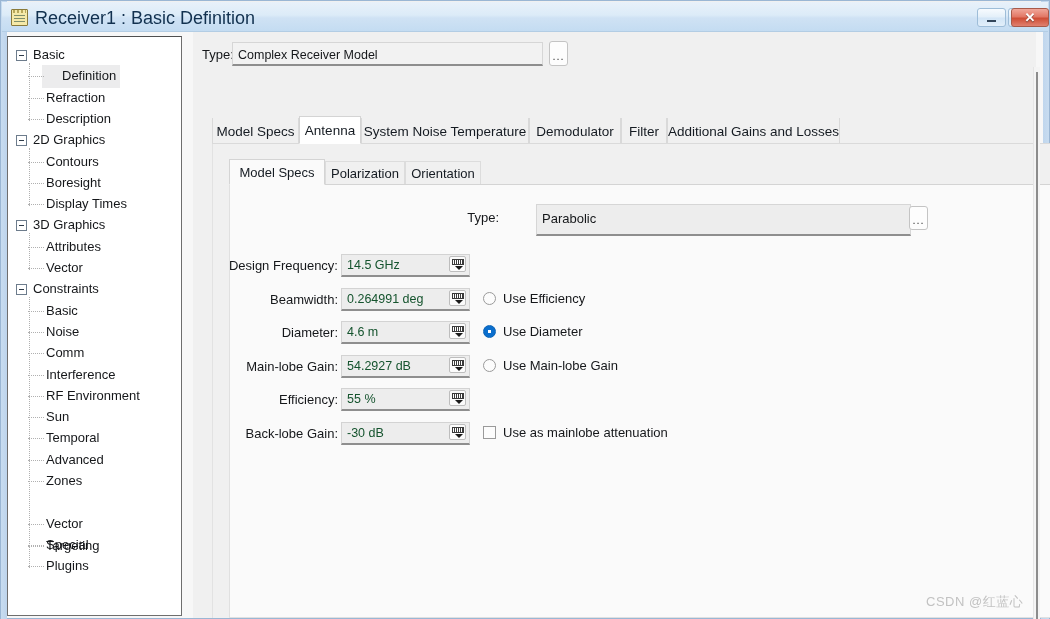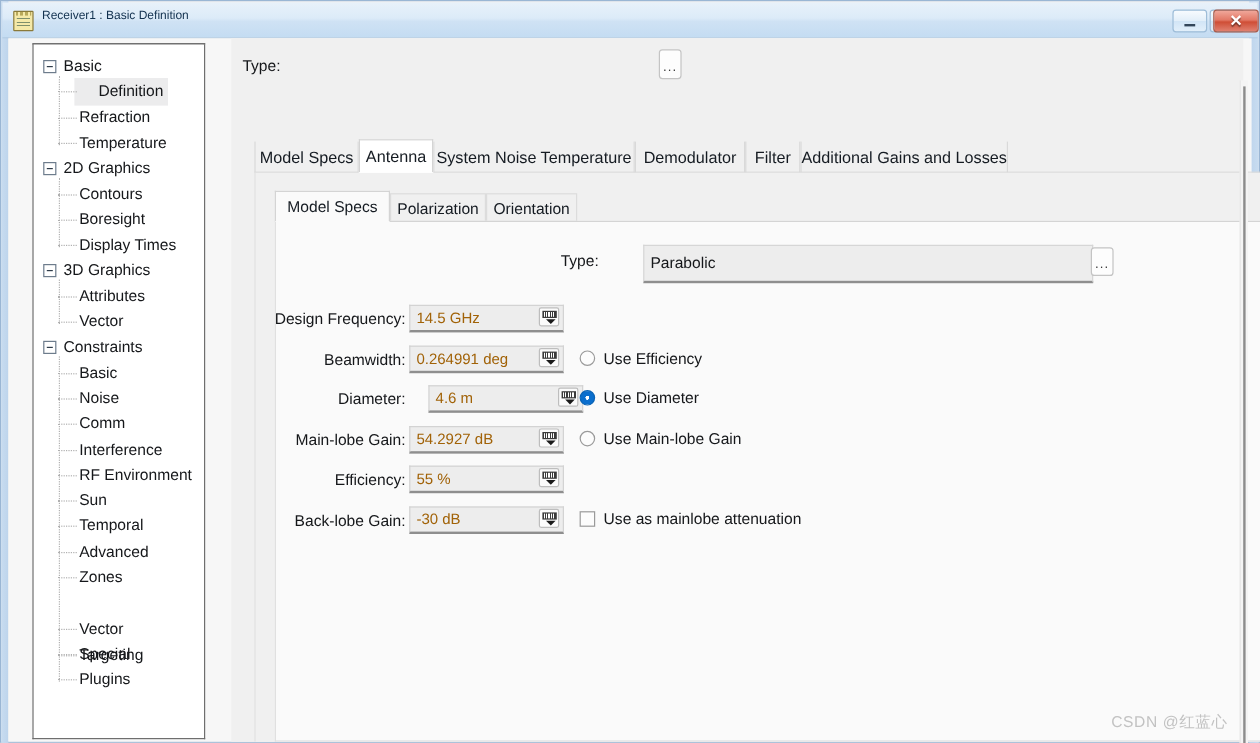--- a/index.html
+++ b/index.html
@@ -52,21 +52,21 @@
     background: repeating-linear-gradient(to right, #b8a85a 0 2px, transparent 2px 4px);
   }
   #title-icon::after {
     content: "";
     position: absolute; left: 2px; top: 5px;
     width: 11px; height: 9px;
     background: repeating-linear-gradient(to bottom, #7f8f6b 0 1px, transparent 1px 3px);
   }
   #title-text {
     position: absolute; left: 33px; top: 6px;
-    font-size: 10px; color: #12314f;
+    font-size: 18px; color: #12314f;
     white-space: nowrap;
   }
   .win-btn {
     position: absolute; top: 6px;
     width: 29px; height: 19px;
     border: 1px solid #9ebdd8;
     border-radius: 3px;
     background: linear-gradient(to bottom, #f7fbfe 0%, #e3eff9 48%, #d2e5f6 52%, #e2effa 100%);
   }
   #btn-min { left: 975px; }
@@ -97,22 +97,22 @@
   #client {
     position: absolute;
     left: 6px; top: 31px;
     width: 1036px; height: 586px;
     background: #f7f7f7;
   }
 
   
   #tree-panel {
     position: absolute;
-    left: 20px; top: 4px;
-    width: 144px; height: 580px;
+    left: 0; top: 4px;
+    width: 175px; height: 580px;
     background: #ffffff;
     border: 1px solid #6e6e6e;
     border-top-color: #4f4f4f;
     overflow: hidden;
   }
   .tree-item {
     position: absolute;
     height: 20px;
     font-size: 13px;
     color: #15171a;
@@ -302,21 +302,21 @@
   .numfield {
     position: absolute;
     width: 129px; height: 23px;
   }
   .numfield .tf-in {
     position: absolute; left: 0; top: 0;
     width: 129px; height: 23px;
     background: #ededed;
     border: 1px solid #d3d3d3;
     border-bottom: 2px solid #8e8e8e;
-    font-size: 12.5px; color: #a16207;
+    font-size: 12.5px; color: #14532d;
     padding: 2px 5px 0 5px;
     line-height: 17px;
     white-space: nowrap; overflow: hidden;
   }
   .unit-btn {
     position: absolute; right: 4px; top: 2px;
     width: 17px; height: 16px;
     background: #fbfbfb;
     border: 1px solid #bdbdbd;
     border-radius: 2px;
@@ -432,21 +432,21 @@
         <div class="tree-item child selected" style="top: 29.3px;">
           <span class="tree-dash" style="left: -18px; top: 10px;"></span>
           <span class="lbl">Definition</span>
         </div>
         <div class="tree-item child" style="top: 50.6px;">
           <span class="tree-dash" style="left: -18px; top: 10px;"></span>
           <span class="lbl">Refraction</span>
         </div>
         <div class="tree-item child" style="top: 71.9px;">
           <span class="tree-dash" style="left: -18px; top: 10px;"></span>
-          <span class="lbl">Temperature</span>
+          <span class="lbl">Description</span>
         </div>
         <div class="tree-item group" style="top: 93.2px;">
           <span class="expander"></span>
           <span class="lbl">2D Graphics</span>
         </div>
         <div class="tree-item child" style="top: 114.5px;">
           <span class="tree-dash" style="left: -18px; top: 10px;"></span>
           <span class="lbl">Contours</span>
         </div>
         <div class="tree-item child" style="top: 135.8px;">
@@ -528,20 +528,21 @@
         <div class="tree-vline" style="left: 21px; top: 26px; height: 57.9px;"></div>
         <div class="tree-vline" style="left: 21px; top: 111.2px; height: 57.9px;"></div>
         <div class="tree-vline" style="left: 21px; top: 196.4px; height: 36.6px;"></div>
         <div class="tree-vline" style="left: 21px; top: 260.3px; height: 270.9px;"></div>
       </div>
 
     <div id="content">
       <div id="content-inner-bg"></div>
 
       <div id="type-label">Type:</div>
+      <div id="type-input">Complex Receiver Model</div>
       <div id="type-browse">...</div>
 
       <div id="outer-tabs">
           <div class="otab" style="left: 0px; width: 87px;">Model Specs</div>
           <div class="otab active" style="left: 87px; width: 62px;">Antenna</div>
           <div class="otab" style="left: 149px; width: 168px;">System Noise Temperature</div>
           <div class="otab" style="left: 317px; width: 92px;">Demodulator</div>
           <div class="otab" style="left: 409px; width: 46px;">Filter</div>
           <div class="otab" style="left: 455px; width: 173px;">Additional Gains and Losses</div>
         </div>
@@ -575,21 +576,21 @@
             <div class="unit-btn">
               <span class="bar"></span>
               <span class="arrow"></span>
             </div>
           </div>
           <div class="radio-row" style="left: 290px; top: 258.5px;">
             <span class="radio"></span>
             <span>Use Efficiency</span>
           </div>
           <div class="form-label" style="left: 30px; top: 293px; width: 115px;">Diameter:</div>
-          <div class="numfield" style="left: 148px; top: 289px; margin-left: 16px;">
+          <div class="numfield" style="left: 148px; top: 289px;">
             <div class="tf-in">4.6 m</div>
             <div class="unit-btn">
               <span class="bar"></span>
               <span class="arrow"></span>
             </div>
           </div>
           <div class="radio-row" style="left: 290px; top: 292px;">
             <span class="radio checked"></span>
             <span>Use Diameter</span>
           </div>

